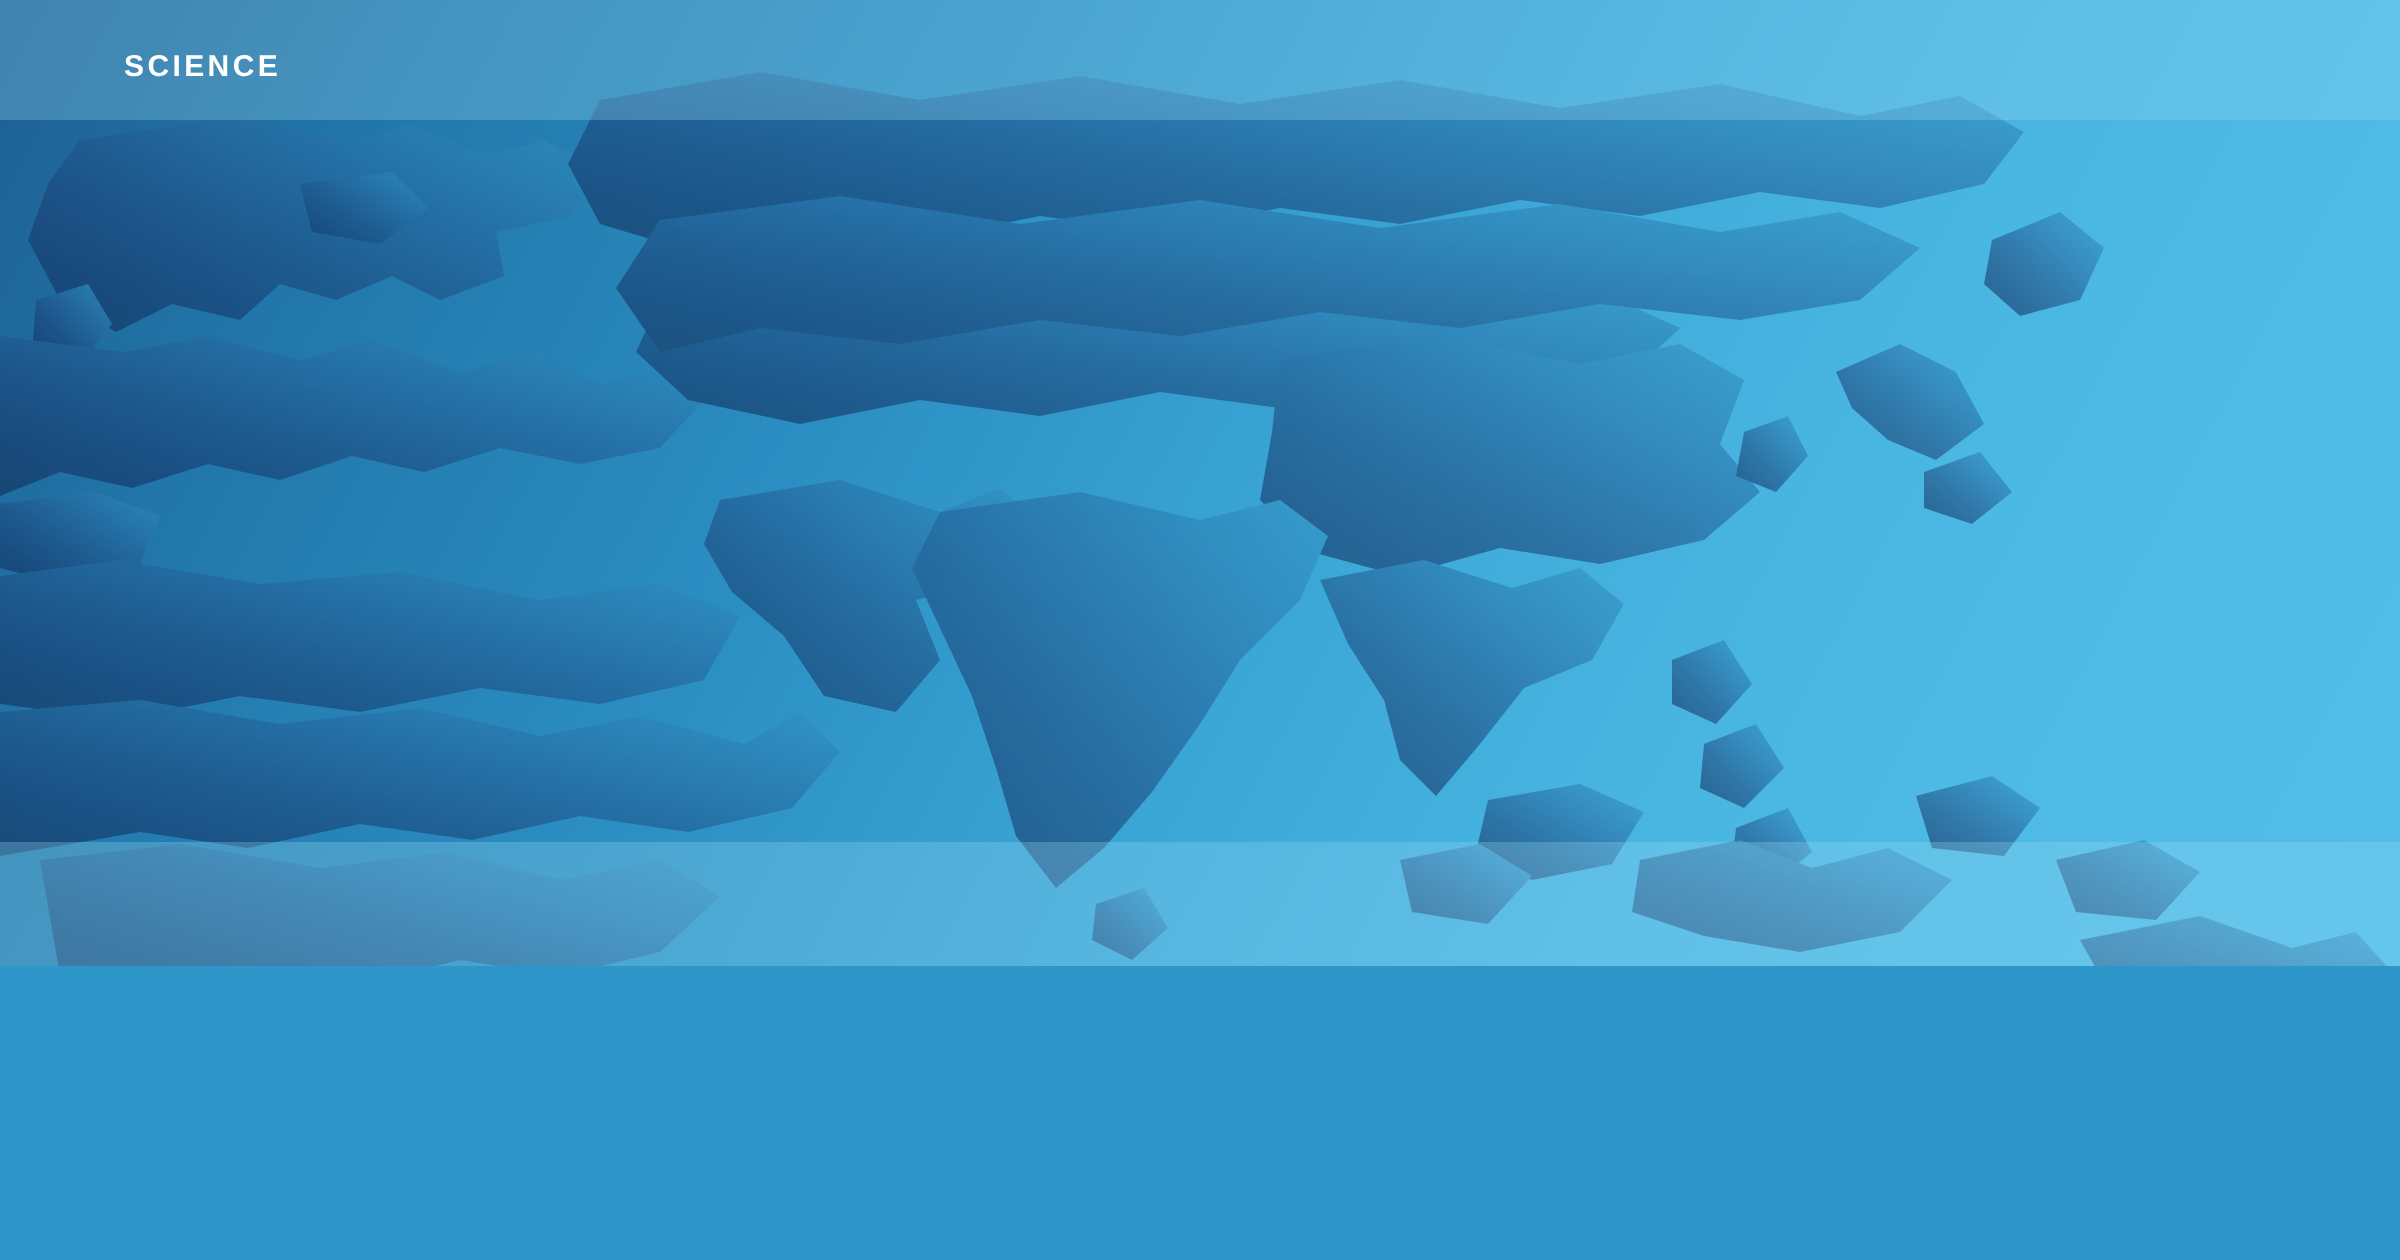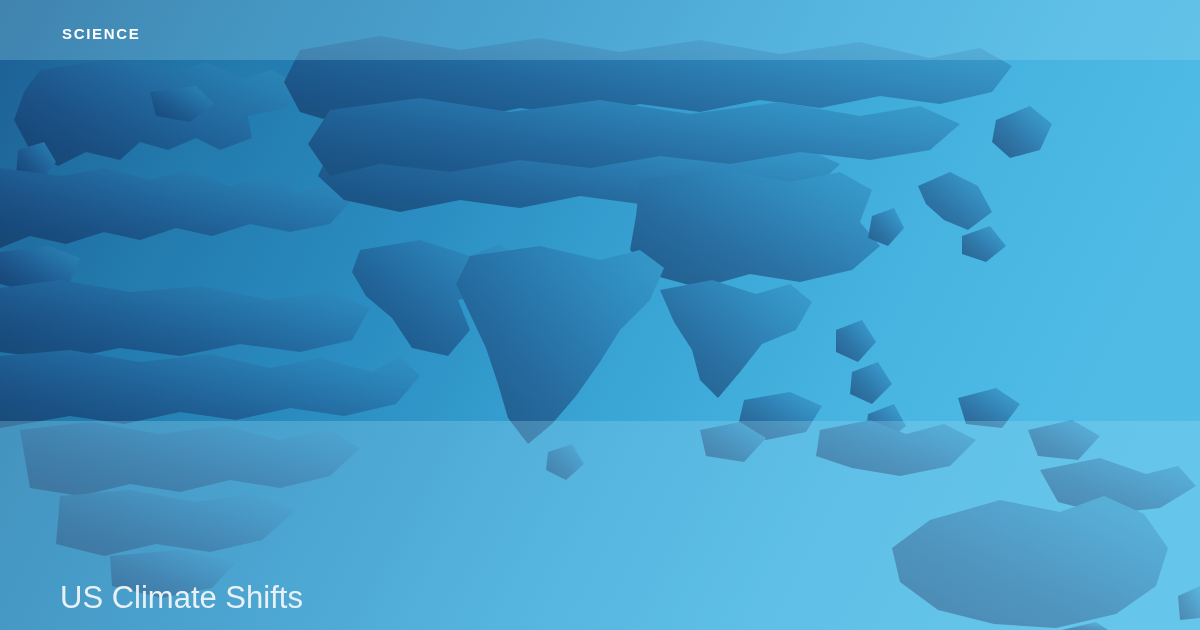--- a/index.html
+++ b/index.html
@@ -2,21 +2,21 @@
 <html><head>
 <meta charset="utf-8">
 <style>
   html,body{margin:0;padding:0;}
   body{
     width:1200px;height:630px;overflow:hidden;
     font-family:"Liberation Sans","DejaVu Sans",sans-serif;
     background:#2e96c9;
   }
   #card{
-    position:relative;width:1200px;height:630px;overflow:hidden;
+    position:relative;width:1200px;height:483px;overflow:hidden;
     background:#7f1d1d;
   }
   
   .layer{position:absolute;inset:0;}
   #ocean{
     background:
       linear-gradient(118deg,
         #1d5f93 0%,
         #2278ab 16%,
         #2a8cc0 34%,

